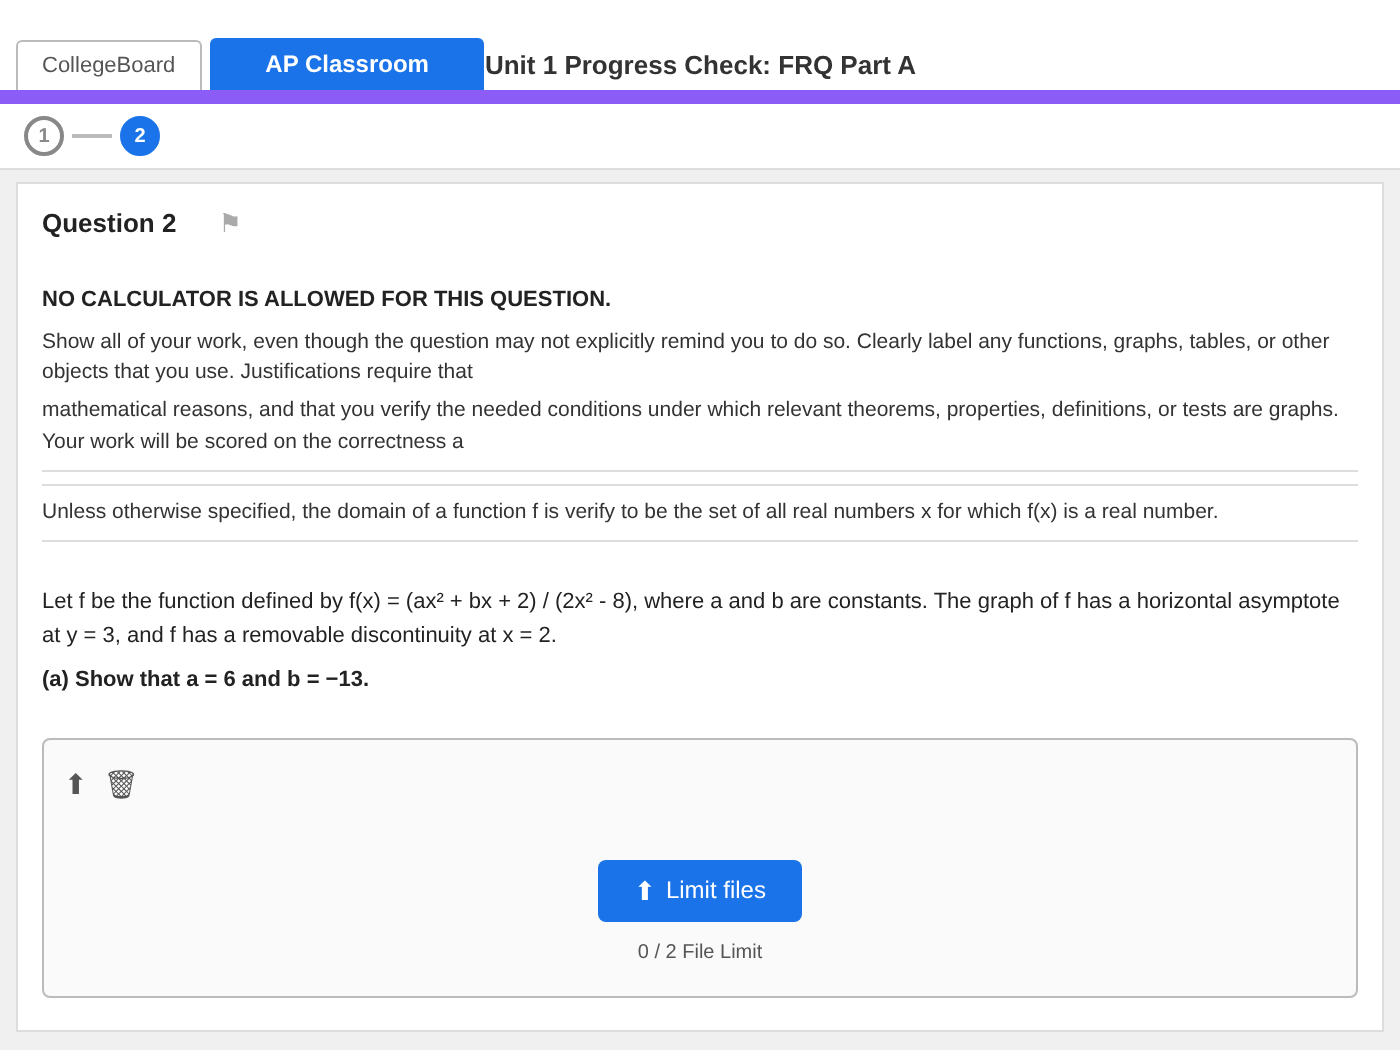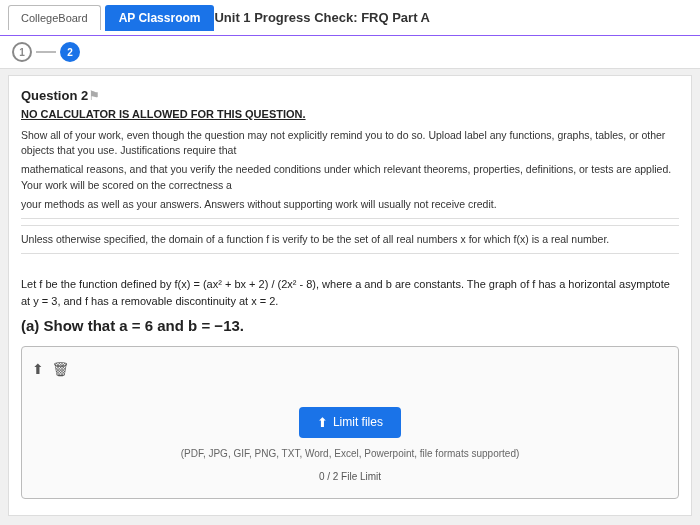--- a/index.html
+++ b/index.html
@@ -9,45 +9,45 @@
       background: #f0f0f0;
       color: #222;
       width: 700px;
       min-height: 525px;
       overflow: hidden;
     }
 
     
     .top-bar {
       display: flex;
-      align-items: center;
-      background: #fff;
-      border-bottom: 1px solid #8b5cf6;
-      height: 36px;
+      align-items: flex-end;
+      background: #fff;
+      border-bottom: 7px solid #8b5cf6;
+      height: 52px;
       padding: 0 8px;
     }
     .top-bar-left {
       display: flex;
       align-items: center;
       gap: 0;
     }
     .tab-college-board {
       background: #fff;
       border: 1px solid #bbb;
       border-bottom: none;
       padding: 6px 12px;
       font-size: 11px;
       color: #555;
       cursor: pointer;
       border-radius: 3px 3px 0 0;
     }
     .tab-ap-classroom {
       background: #1a73e8;
       color: #fff;
-      padding: 6px 14px;
+      padding: 6px 28px;
       font-size: 12px;
       font-weight: bold;
       border-radius: 3px 3px 0 0;
       margin-left: 4px;
       cursor: pointer;
     }
     .tab-title {
       font-size: 13px;
       font-weight: bold;
       color: #333;
@@ -91,37 +91,36 @@
       margin: 6px 8px;
       padding: 10px 12px;
       border: 1px solid #ddd;
       font-size: 11.5px;
       line-height: 1.5;
     }
 
     .question-header {
       display: flex;
       align-items: center;
-      gap: 0;
-      margin-bottom: 0;
+      gap: 21px;
+      margin-bottom: 20px;
     }
     .question-title {
       font-weight: bold;
       font-size: 13px;
     }
     .flag-icon {
       font-size: 13px;
       color: #aaa;
     }
 
     .no-calc {
       font-weight: bold;
       font-size: 11px;
       margin-bottom: 6px;
-      text-decoration: underline;
     }
 
     .instructions {
       font-size: 10.5px;
       color: #333;
       margin-bottom: 4px;
       line-height: 1.45;
     }
 
     .separator {
@@ -130,23 +129,23 @@
       margin: 6px 0;
     }
 
     .problem-text {
       font-size: 11px;
       margin: 22px 0 4px 0;
       line-height: 1.5;
     }
 
     .part-label {
-      font-size: 15px;
-      font-weight: bold;
-      margin: 6px 0 8px 0;
+      font-size: 11px;
+      font-weight: bold;
+      margin: 6px 0 20px 0;
     }
 
     
     .upload-box {
       border: 1px solid #bbb;
       border-radius: 4px;
       padding: 14px 10px;
       margin: 6px 0;
       background: #fafafa;
     }
@@ -214,23 +213,22 @@
 
 <div class="content">
 
   <div class="question-header">
     <span class="question-title">Question 2</span>
     <span class="flag-icon">⚑</span>
   </div>
 
   <div class="no-calc">NO CALCULATOR IS ALLOWED FOR THIS QUESTION.</div>
 
-  <div class="instructions">Show all of your work, even though the question may not explicitly remind you to do so. Upload label any functions, graphs, tables, or other objects that you use. Justifications require that</div>
-  <div class="instructions">mathematical reasons, and that you verify the needed conditions under which relevant theorems, properties, definitions, or tests are applied. Your work will be scored on the correctness a</div>
-  <div class="instructions">your methods as well as your answers. Answers without supporting work will usually not receive credit.</div>
+  <div class="instructions">Show all of your work, even though the question may not explicitly remind you to do so. Clearly label any functions, graphs, tables, or other objects that you use. Justifications require that</div>
+  <div class="instructions">mathematical reasons, and that you verify the needed conditions under which relevant theorems, properties, definitions, or tests are graphs. Your work will be scored on the correctness a</div>
 
   <hr class="separator">
 
 
   <hr class="separator">
 
   <div class="instructions">Unless otherwise specified, the domain of a function f is verify to be the set of all real numbers x for which f(x) is a real number.</div>
 
   <hr class="separator">
 
@@ -241,18 +239,17 @@
   <div class="upload-box">
     <div class="upload-toolbar">
       <button class="upload-toolbar-btn">⬆</button>
       <button class="upload-toolbar-btn">🗑</button>
     </div>
     <div class="upload-center">
       <button class="upload-btn">
         <span class="upload-btn-icon">⬆</span>
         <span>Limit files</span>
       </button>
-      <div class="upload-formats">(PDF, JPG, GIF, PNG, TXT, Word, Excel, Powerpoint, file formats supported)</div>
     </div>
     <div class="upload-limit">0 / 2 File Limit</div>
   </div>
 
 </div>
 
 </body></html>

